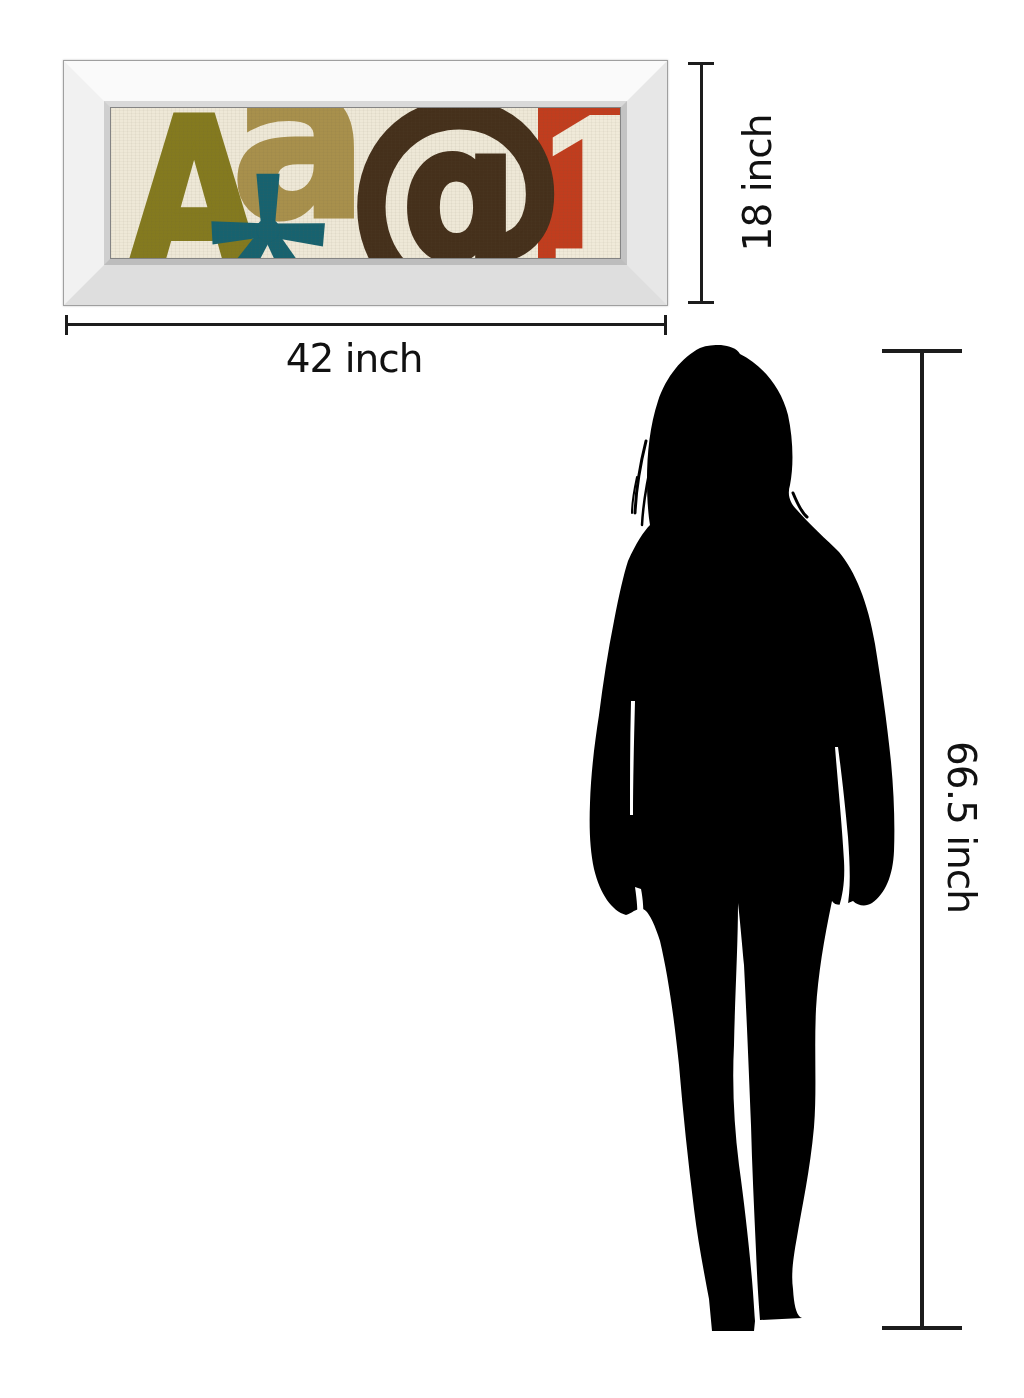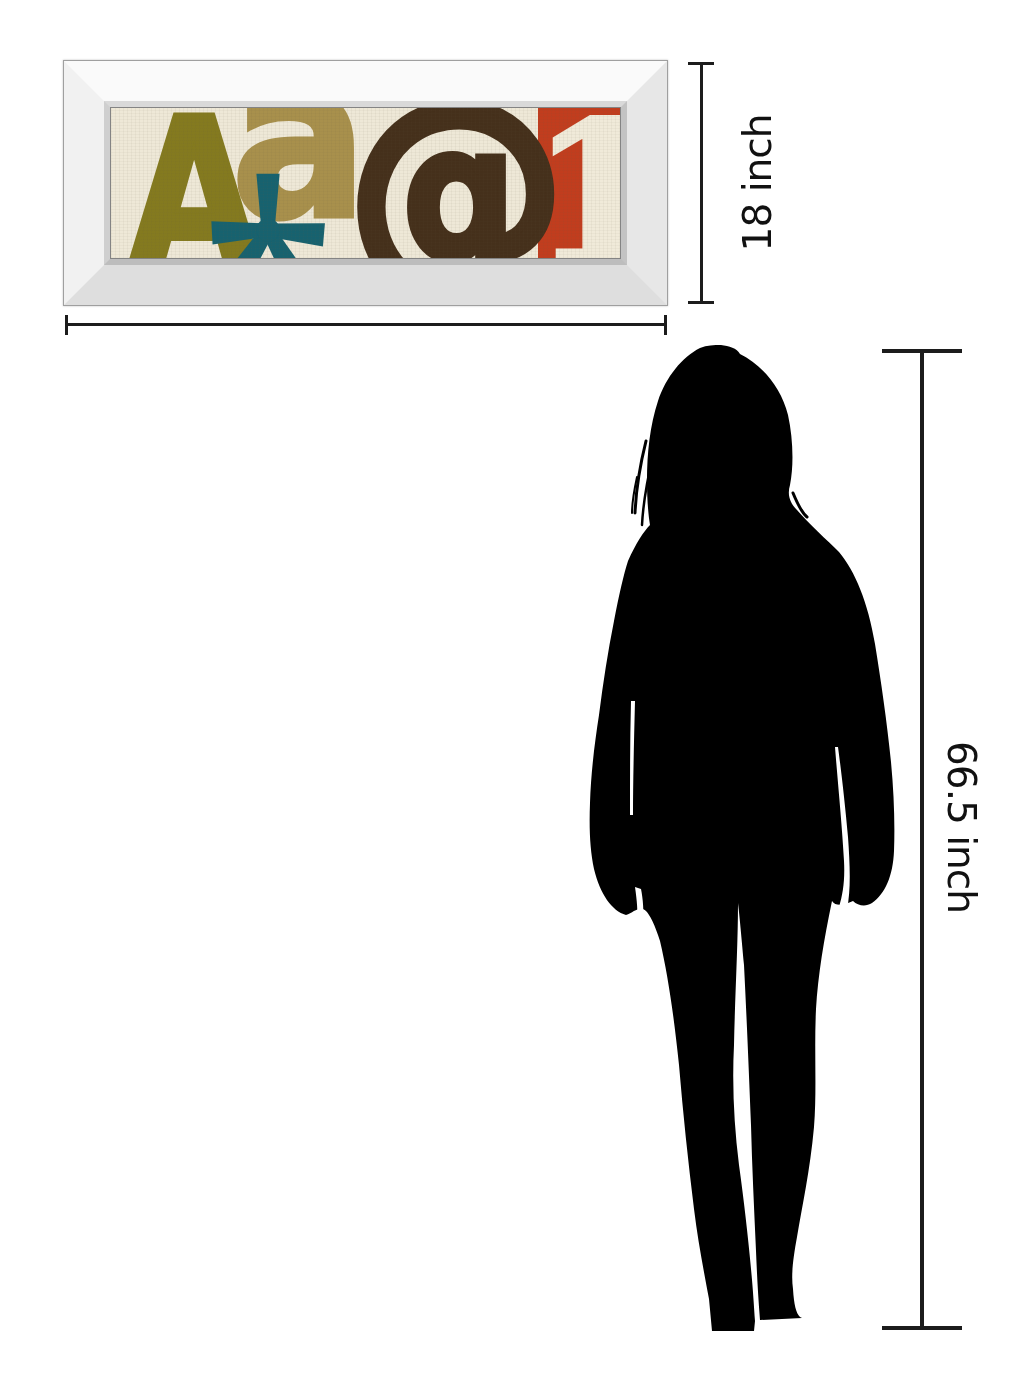--- a/index.html
+++ b/index.html
@@ -99,20 +99,21 @@
   <div class="dim dim-h18">
     <span class="cap-h top"></span>
     <span class="cap-h bot"></span>
   </div>
   <div class="dim-label lbl-18">18 inch</div>
 
   <div class="dim dim-w42">
     <span class="cap-v lft"></span>
     <span class="cap-v rgt"></span>
   </div>
+  <div class="dim-label lbl-42">42 inch</div>
 
   <div class="dim dim-h66">
     <span class="cap-h66 top"></span>
     <span class="cap-h66 bot"></span>
   </div>
   <div class="dim-label lbl-66">66.5 inch</div>
 
   <svg class="silhouette" viewBox="0 0 310 990">
     <path fill="#000000" d="
       M133,0

